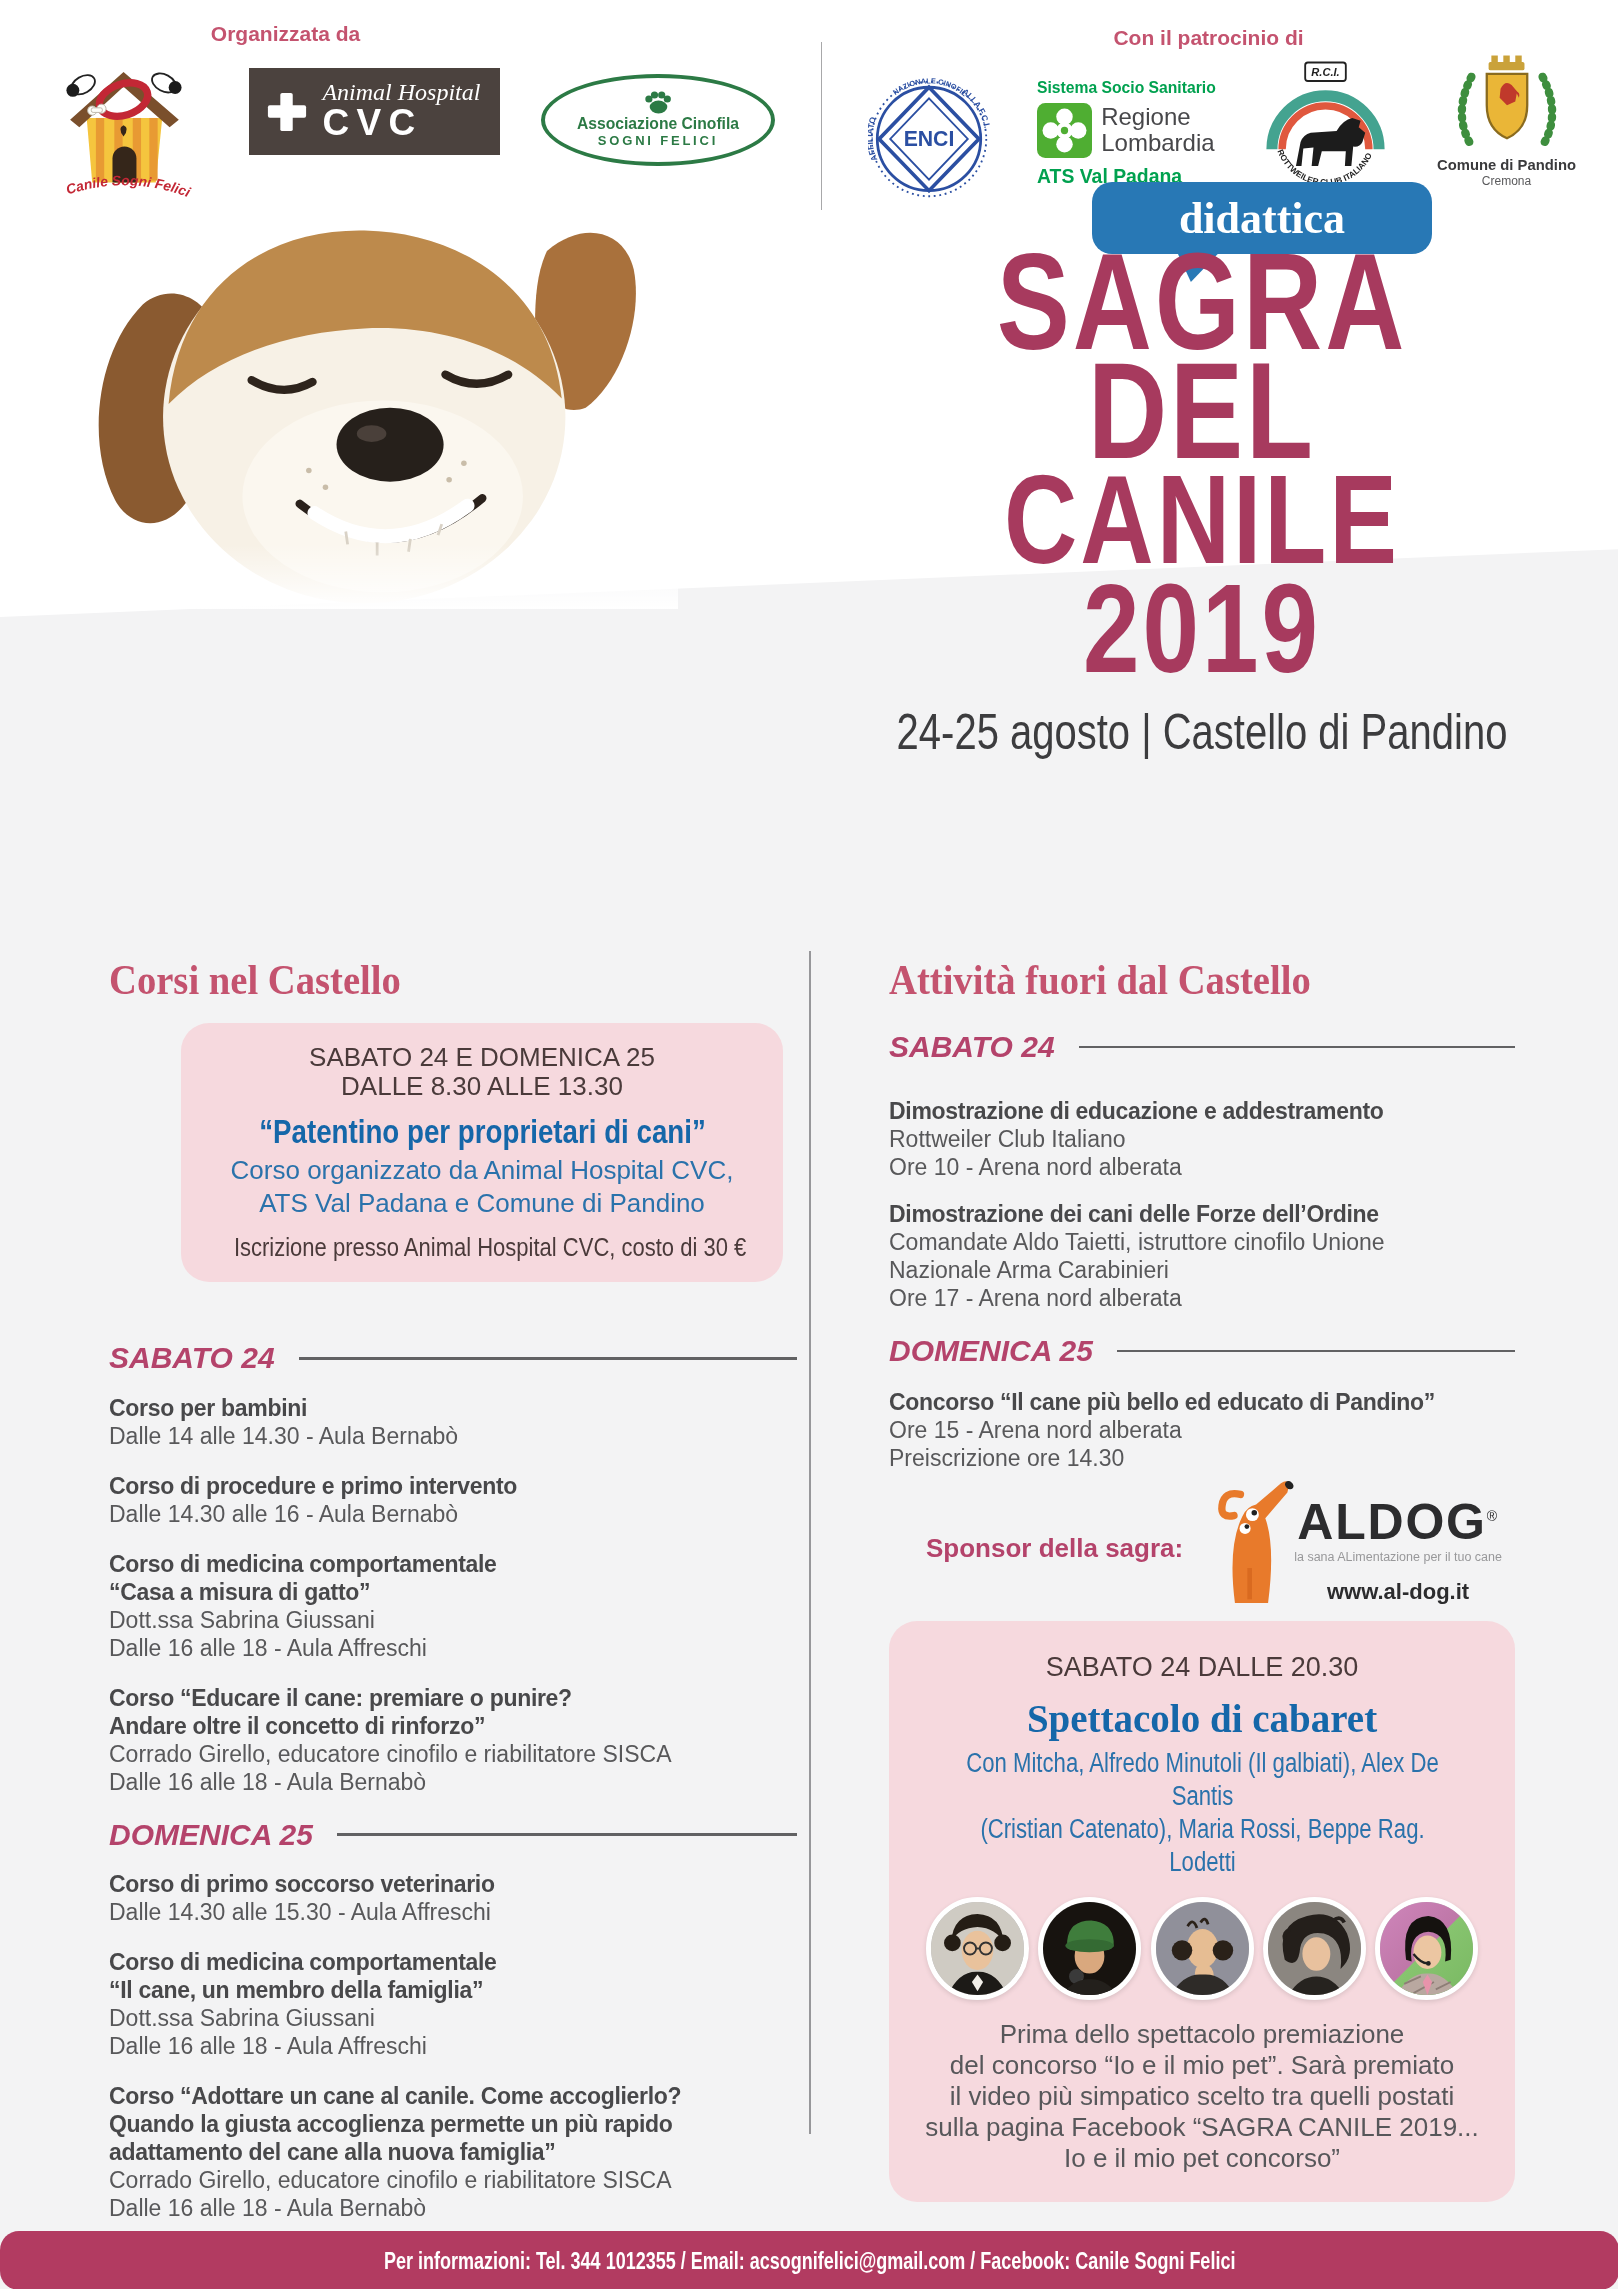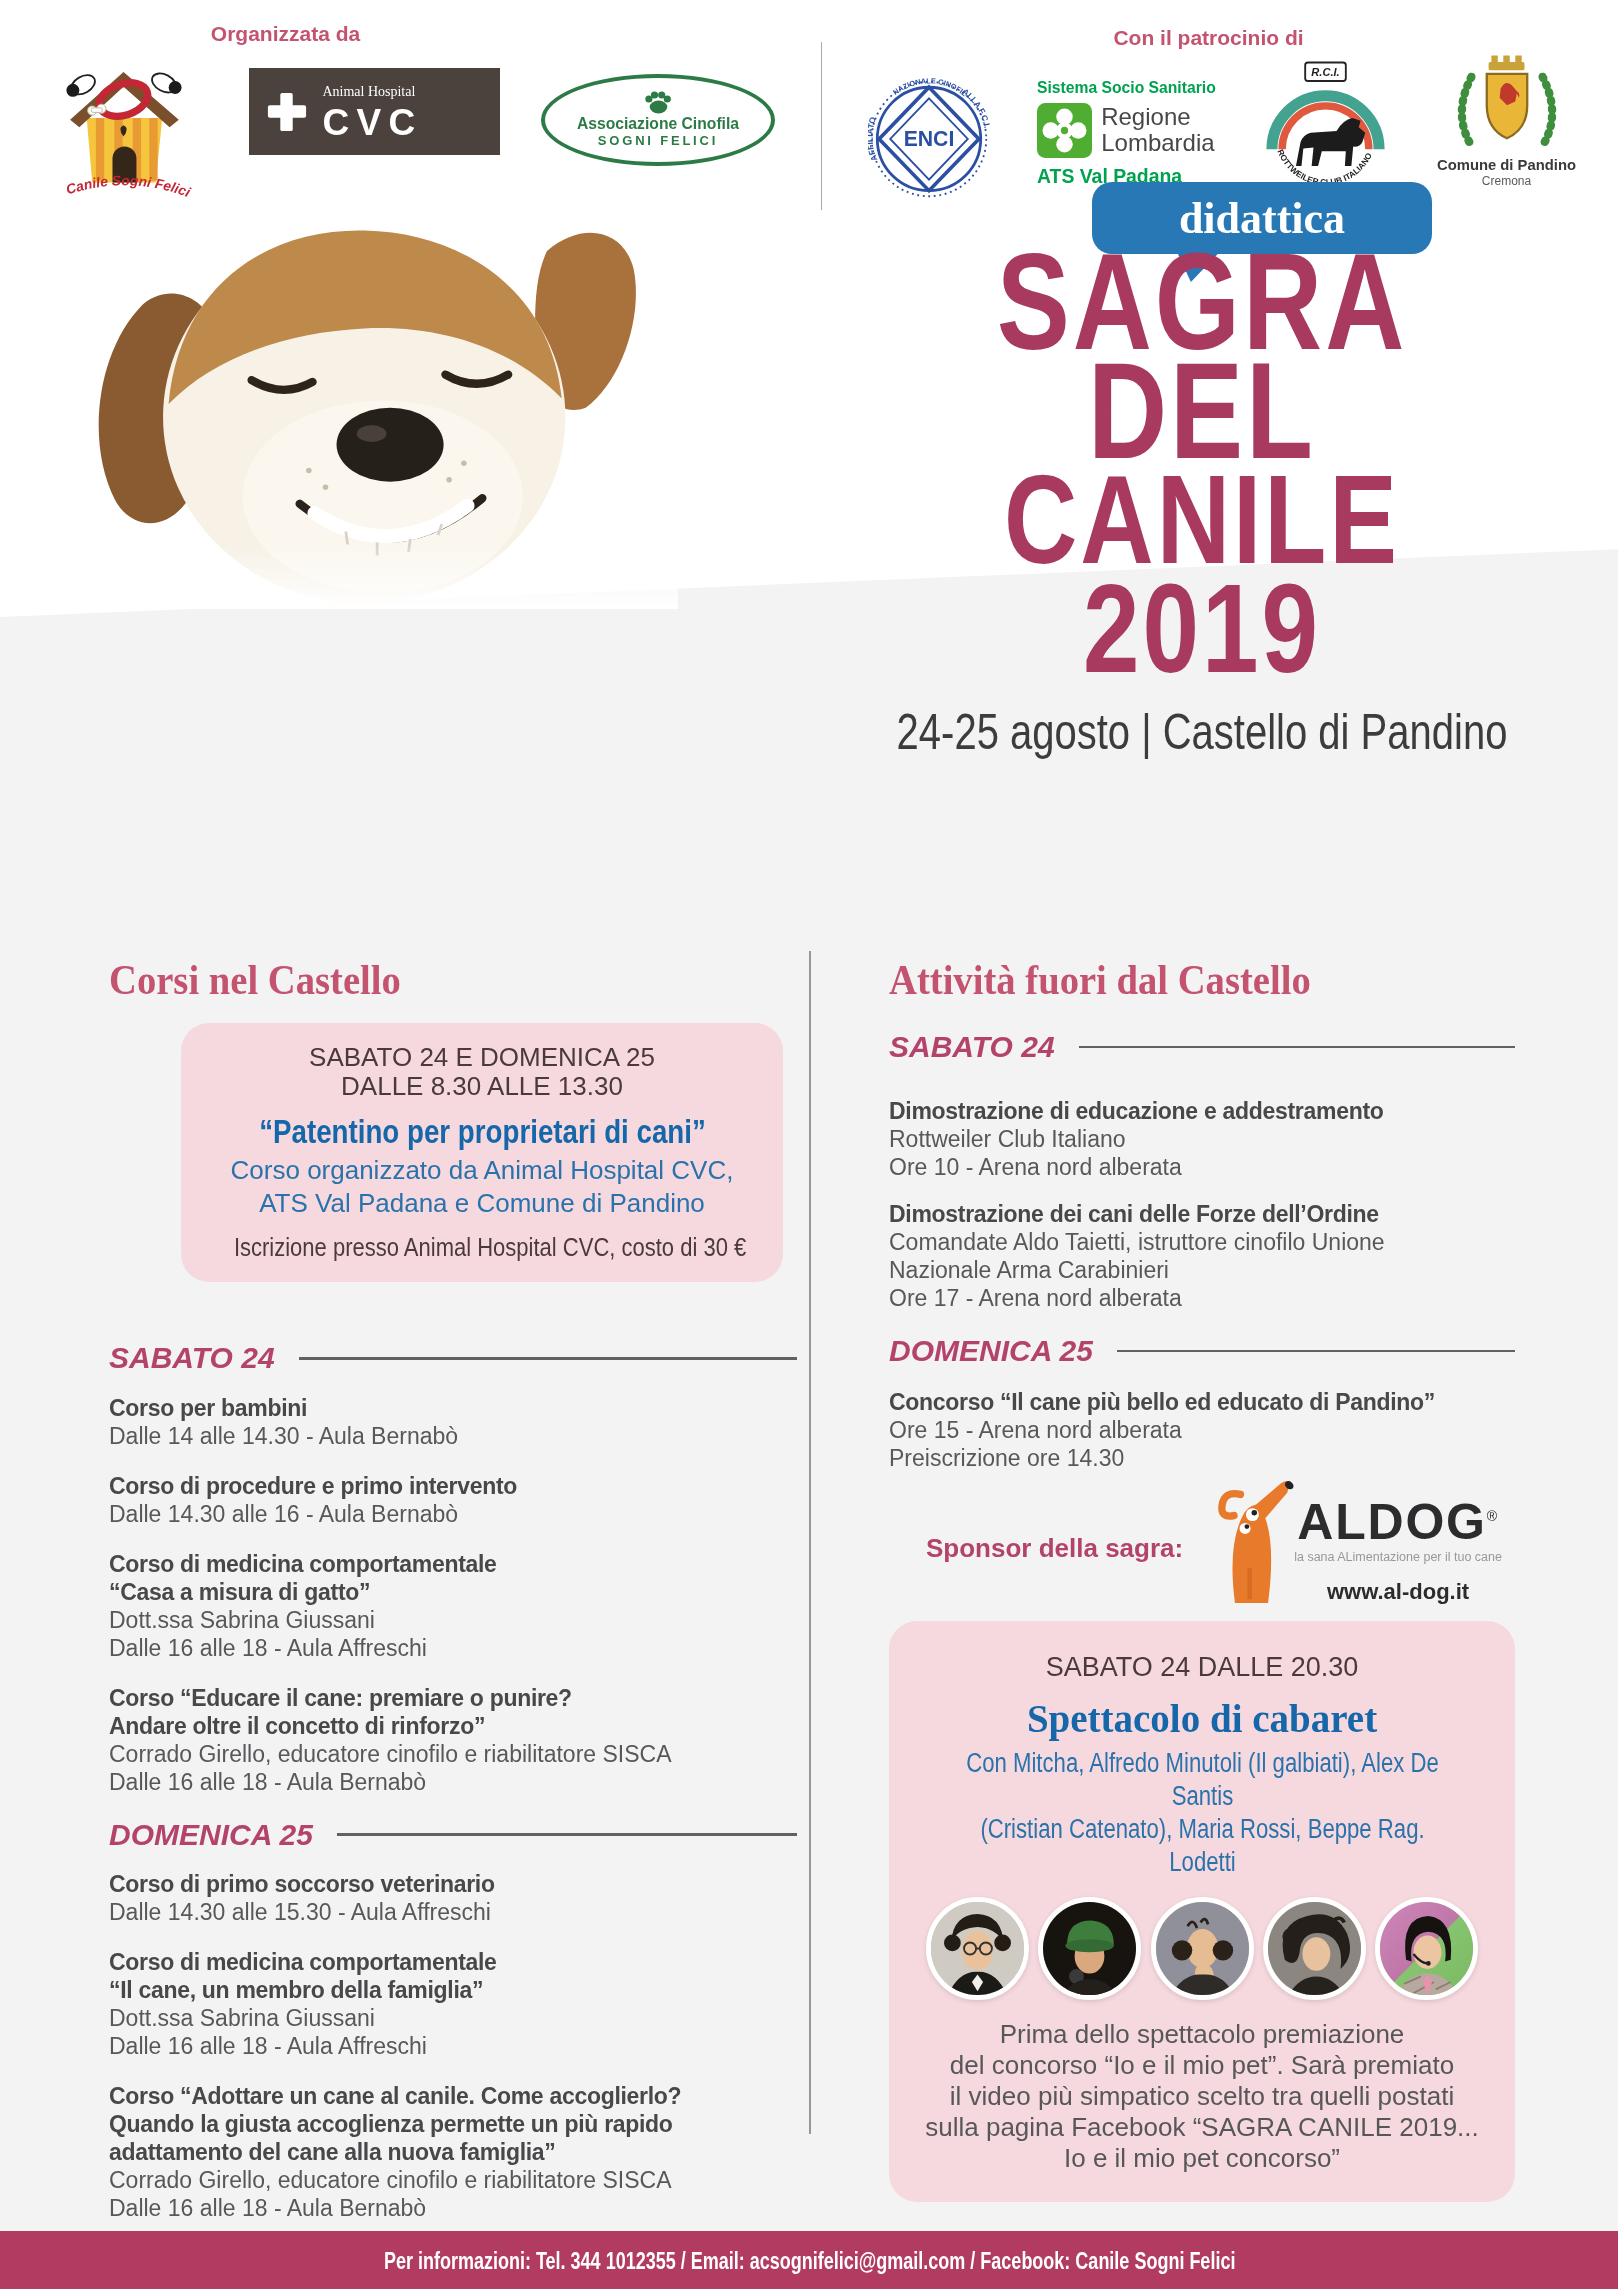--- a/index.html
+++ b/index.html
@@ -6,21 +6,21 @@
   .poster{position:relative;width:1619px;height:2290px;background:#f3f3f4;overflow:hidden;
           font-family:"Liberation Sans",sans-serif;color:#4a4a4c;}
   .hero-white{position:absolute;left:0;top:0;width:100%;height:617px;background:#ffffff;
               clip-path:polygon(0 0,100% 0,100% 89%,0 100%);}
   .abs{position:absolute;}
   .script{font-family:cursive;font-weight:700;}
   .hdr-label{font-size:21px;font-weight:600;color:#c4536f;text-align:center;width:295px;}
   .hdr-divider{width:0.9px;background:#a8a8aa;}
   
   .cvc{display:flex;align-items:center;gap:14.8px;background:#4b423e;color:#fff;padding:9.2px 16.6px;box-sizing:border-box;}
-  .cvc-script{font-family:"Liberation Serif",serif;font-size:14px;line-height:22px;}
+  .cvc-script{font-family:"Liberation Serif",serif;font-style:italic;font-size:24px;line-height:22px;}
   .cvc-acro{font-size:37px;font-weight:700;letter-spacing:7.4px;line-height:39px;}
   
   .oval{box-sizing:border-box;border:4.6px solid #2c7a45;border-radius:50%;background:#fff;
         display:flex;flex-direction:column;align-items:center;justify-content:center;}
   .oval .l1{font-size:15.7px;font-weight:700;color:#2c7a45;line-height:17.5px;}
   .oval .l2{font-size:13px;font-weight:700;color:#2c7a45;letter-spacing:2.8px;line-height:15.7px;}
   
   .lomb{display:flex;flex-direction:column;}
   .lomb .sss{font-size:15.7px;font-weight:600;color:#00a14f;}
   .lomb .row{display:flex;align-items:center;gap:9.2px;margin-top:5.5px;}
@@ -74,21 +74,21 @@
   .cab-photos{display:flex;justify-content:center;gap:9.2px;margin-top:18.5px;}
   .cab-photo{width:103px;height:103px;border-radius:50%;border:5.5px solid #fff;overflow:hidden;
              box-shadow:0 1.8px 5.5px rgba(0,0,0,.12);box-sizing:border-box;background:#bbb;}
   .cab-photo svg{display:block;width:100%;height:100%;}
   .cab-desc{font-size:26px;line-height:31px;color:#57575a;margin-top:18.5px;white-space:pre-line;}
   .street{font-size:34px;text-align:center;white-space:nowrap;}
   .street .hl{font-weight:800;color:#b23b61;}
   .street .rs{font-weight:400;color:#4f4f51;margin-left:13px;}
   
   .footer{position:absolute;left:0;bottom:0;width:100%;height:59px;background:#b23b61;
-          display:flex;align-items:center;justify-content:center;}
+          display:flex;align-items:center;justify-content:center;border-radius:19px;}
   .footer-text{color:#fff;font-weight:700;font-size:24px;transform:scaleX(.75);transform-origin:center;white-space:nowrap;}
 </style>
 </head>
 <body>
 
 <div class="poster">
 
   <div class="hero-white"></div>
 
   <div class="abs hdr-label" style="left:138px;top:22px;">Organizzata da</div>

